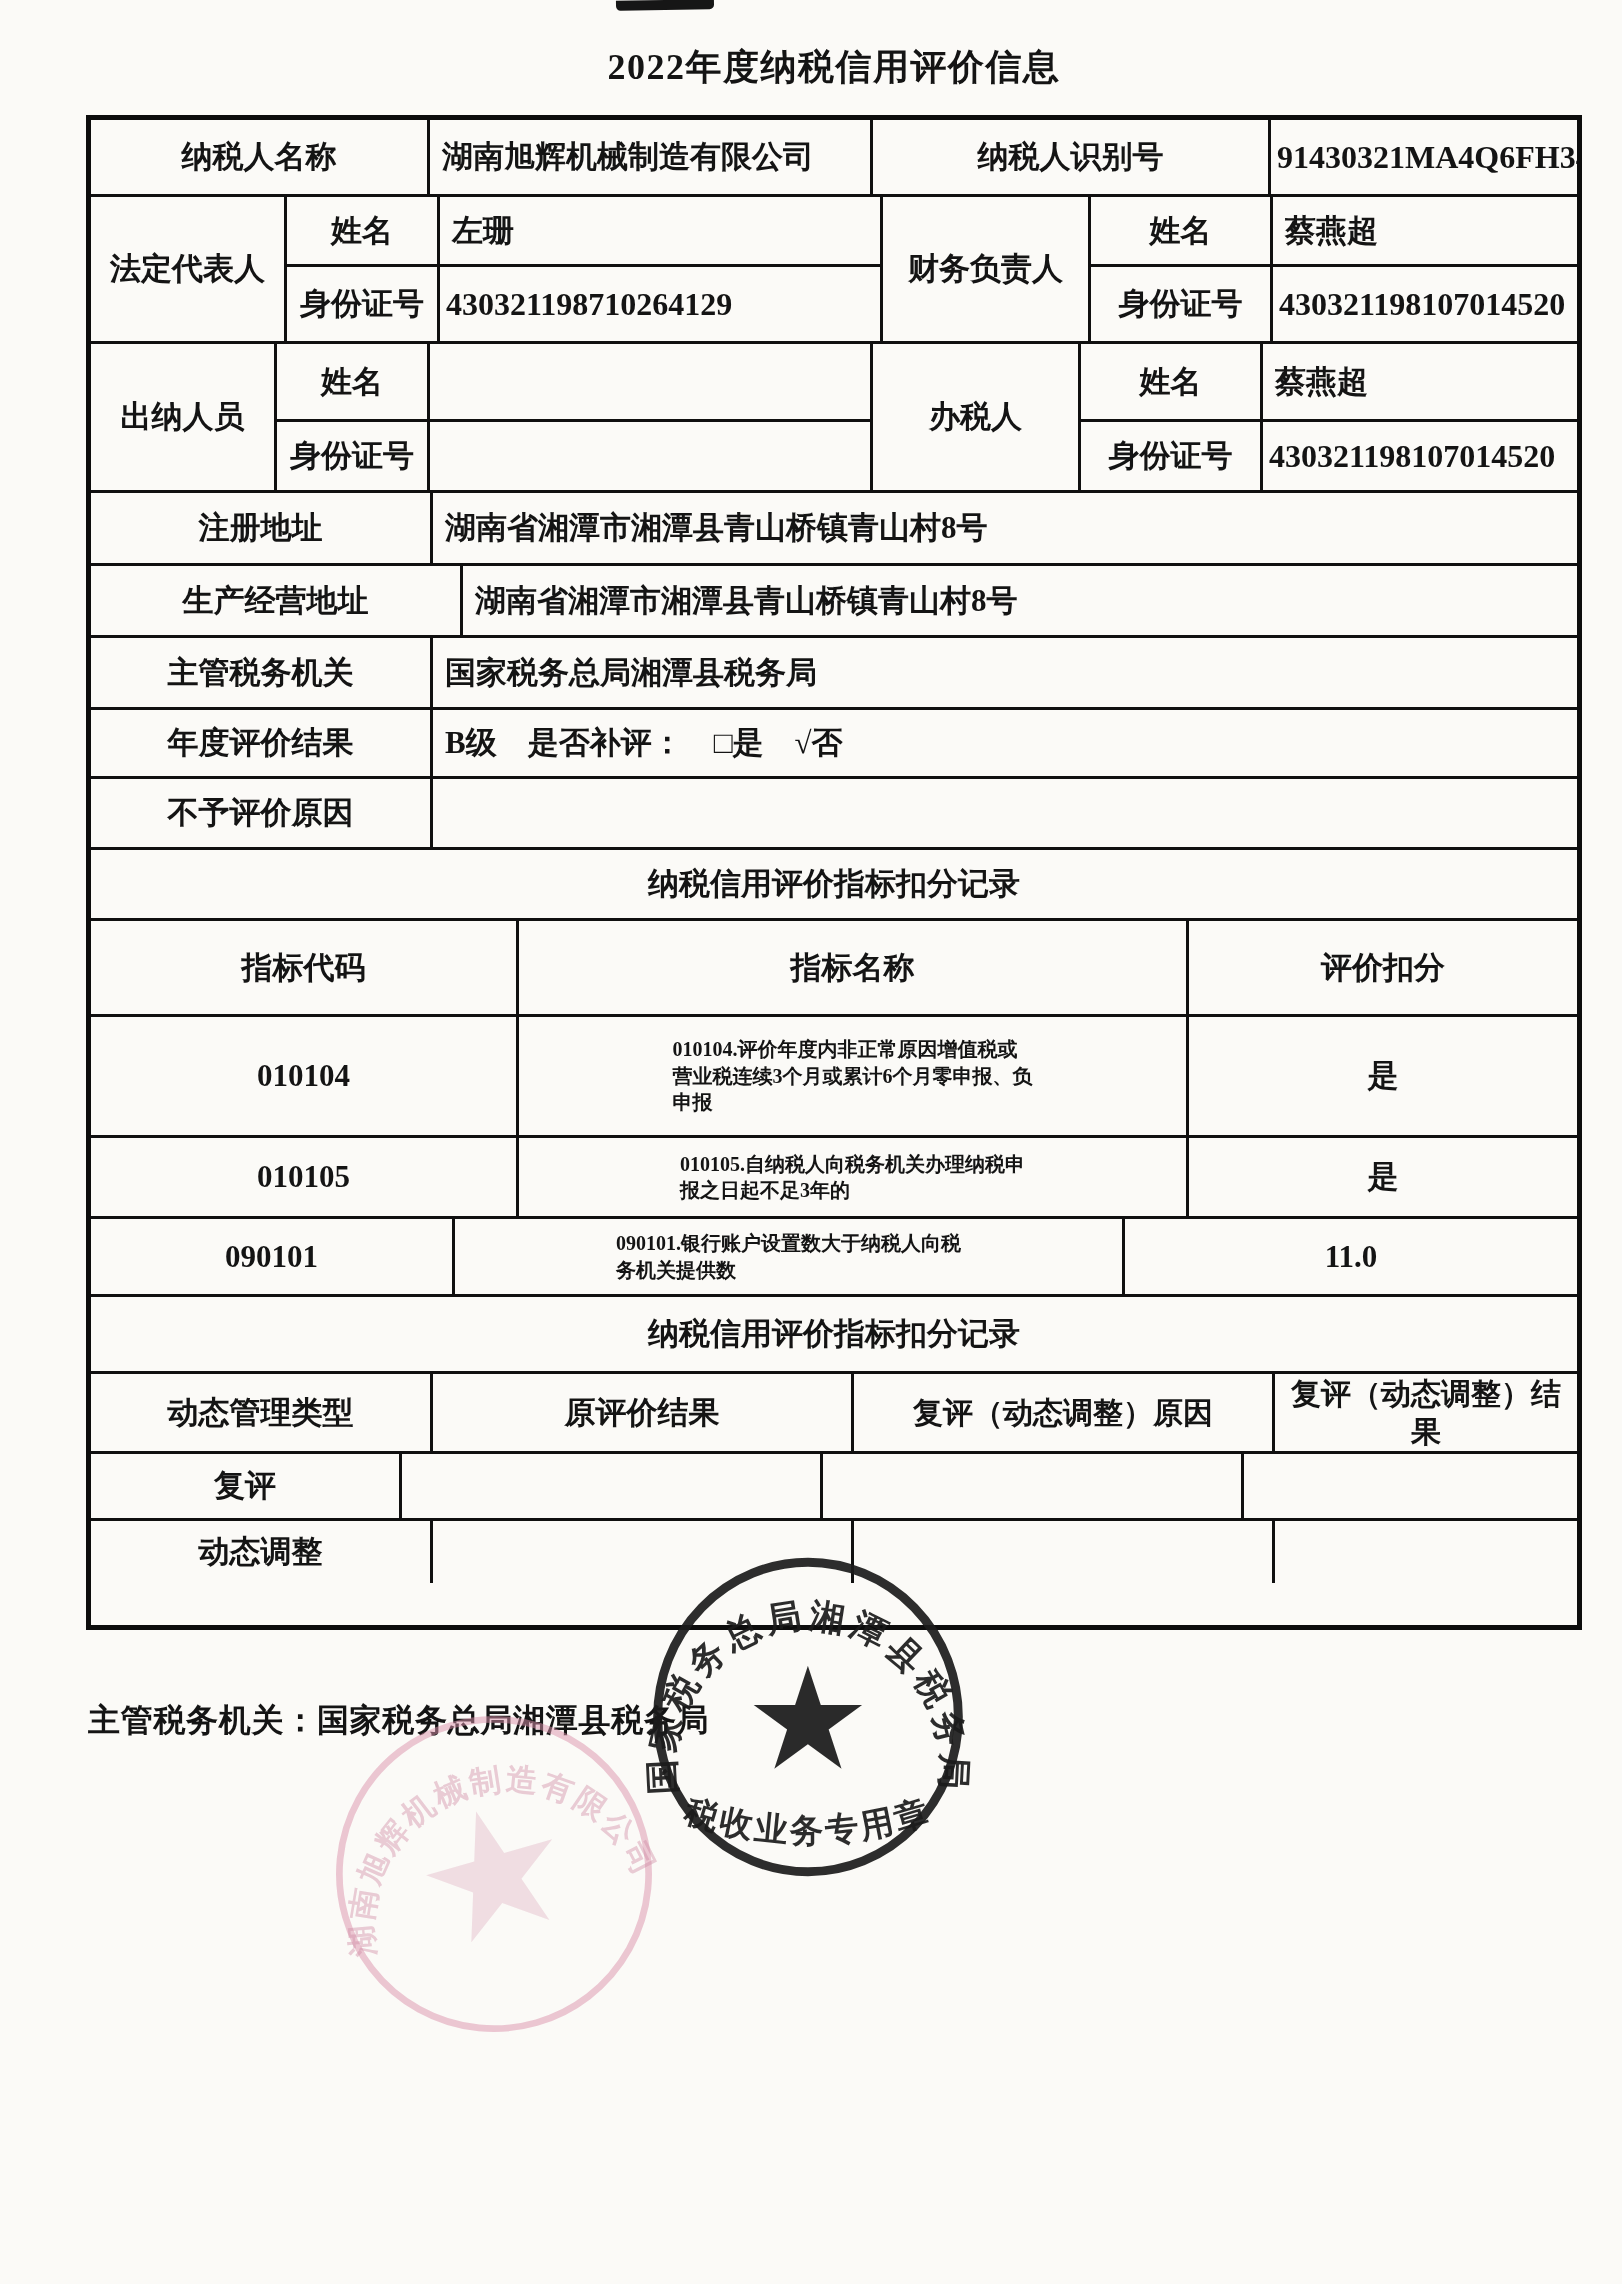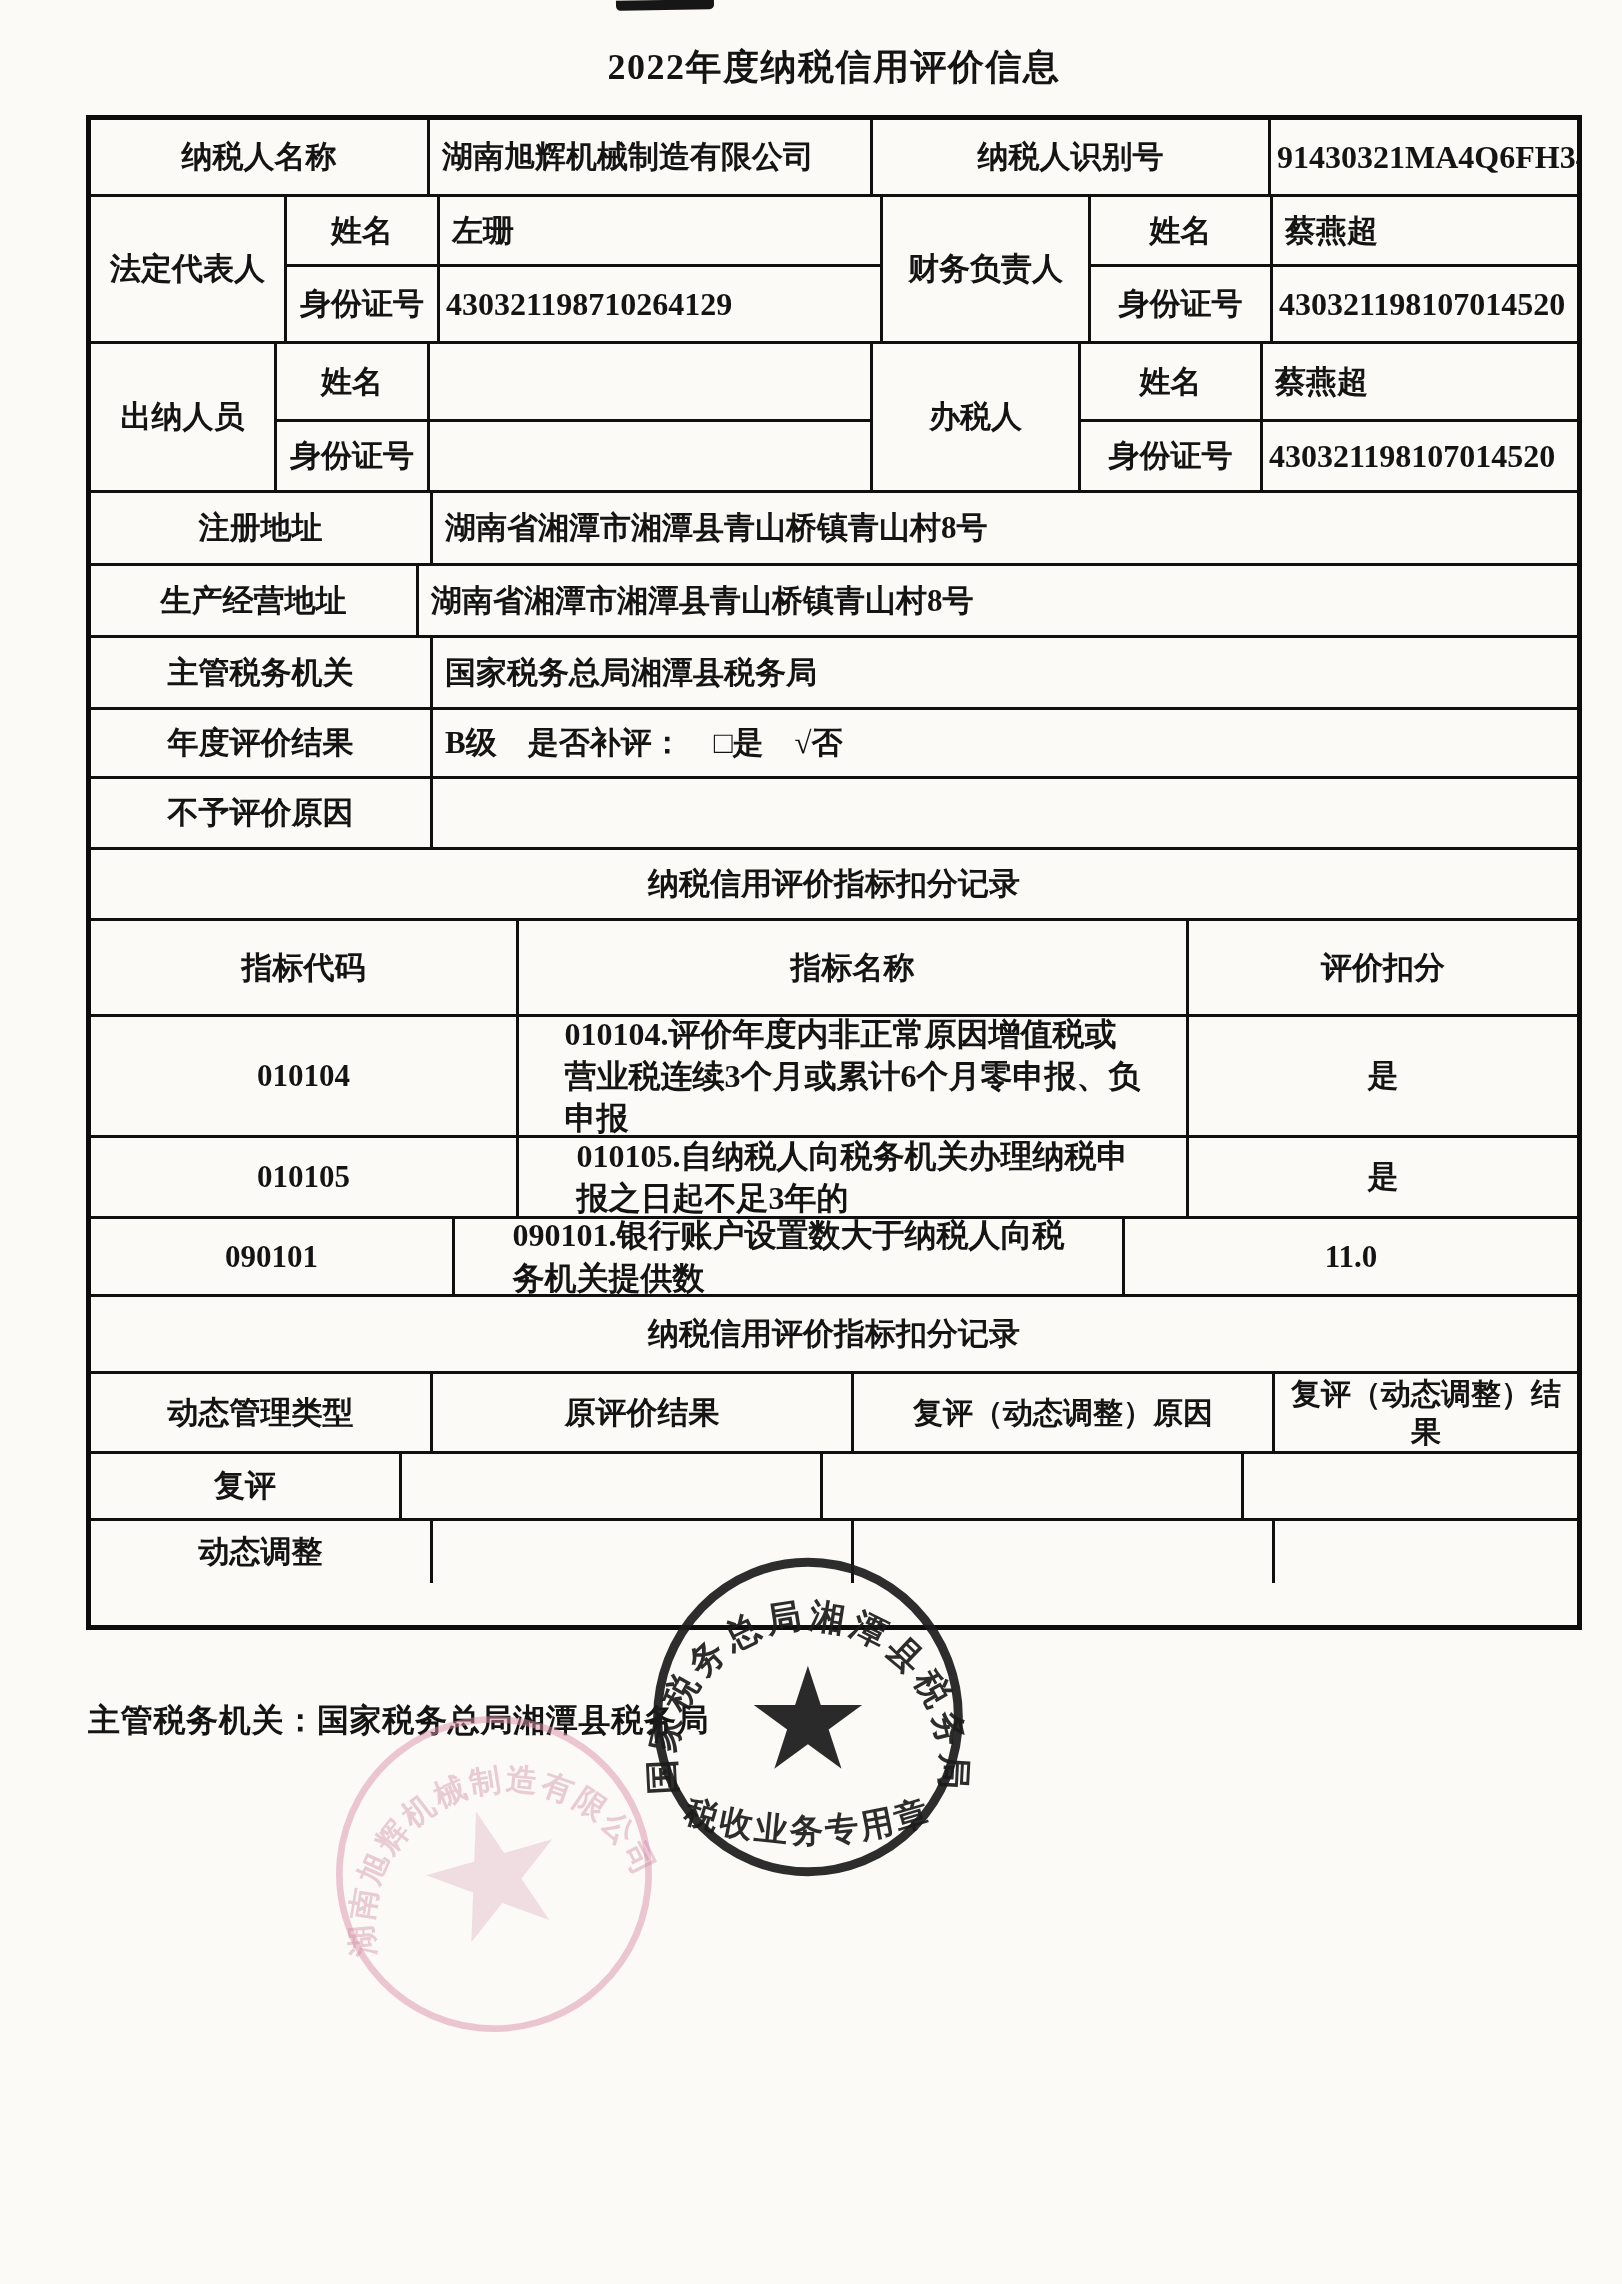--- a/index.html
+++ b/index.html
@@ -27,21 +27,21 @@
   }
   .tr{display:flex;width:100%;box-sizing:border-box;}
   .bb{border-bottom:3.7px solid #101010;}
   .br{border-right:3.7px solid #101010;}
   .td{display:flex;align-items:center;box-sizing:border-box;font-size:31px;overflow:hidden;}
   .lbl{justify-content:center;text-align:center;font-weight:700;}
   .val{padding-left:12px;font-weight:700;}
   .num{font-size:32px;letter-spacing:0;padding-left:6px;}
   .ctr{justify-content:center;font-weight:700;}
   .col{display:flex;flex-direction:column;box-sizing:border-box;}
-  .wrapname{white-space:pre-line;line-height:1.32;padding:0 19.4px;font-size:32px;}
+  .wrapname{white-space:pre-line;line-height:1.32;padding:0 19.4px;font-size:20px;}
   .hdrwrap{line-height:1.25;padding:0 7.4px;font-size:30px;}
   .footer-left{
     position:absolute;left:88px;top:1699px;
     font-size:32px;font-weight:700;letter-spacing:0.7px;
   }
   .footer-right{
     position:absolute;right:61px;top:1699px;
     font-size:32px;font-weight:700;letter-spacing:0.7px;
   }
   .stamp-dark{position:absolute;left:645px;top:1550px;width:326px;height:334px;}
@@ -106,21 +106,21 @@
         <div class="td val num" style="flex:1">430321198107014520</div>
       </div>
     </div>
 
     <div class="tr bb" style="height:73px">
       <div class="td lbl br" style="width:342px">注册地址</div>
       <div class="td val" style="flex:1">湖南省湘潭市湘潭县青山桥镇青山村8号</div>
     </div>
 
     <div class="tr bb" style="height:72px">
-      <div class="td lbl br" style="width:328px">生产经营地址</div>
+      <div class="td lbl br" style="width:372px">生产经营地址</div>
       <div class="td val" style="flex:1">湖南省湘潭市湘潭县青山桥镇青山村8号</div>
     </div>
 
     <div class="tr bb" style="height:72px">
       <div class="td lbl br" style="width:342px">主管税务机关</div>
       <div class="td val" style="flex:1">国家税务总局湘潭县税务局</div>
     </div>
 
 
     <div class="tr bb" style="height:69px">

